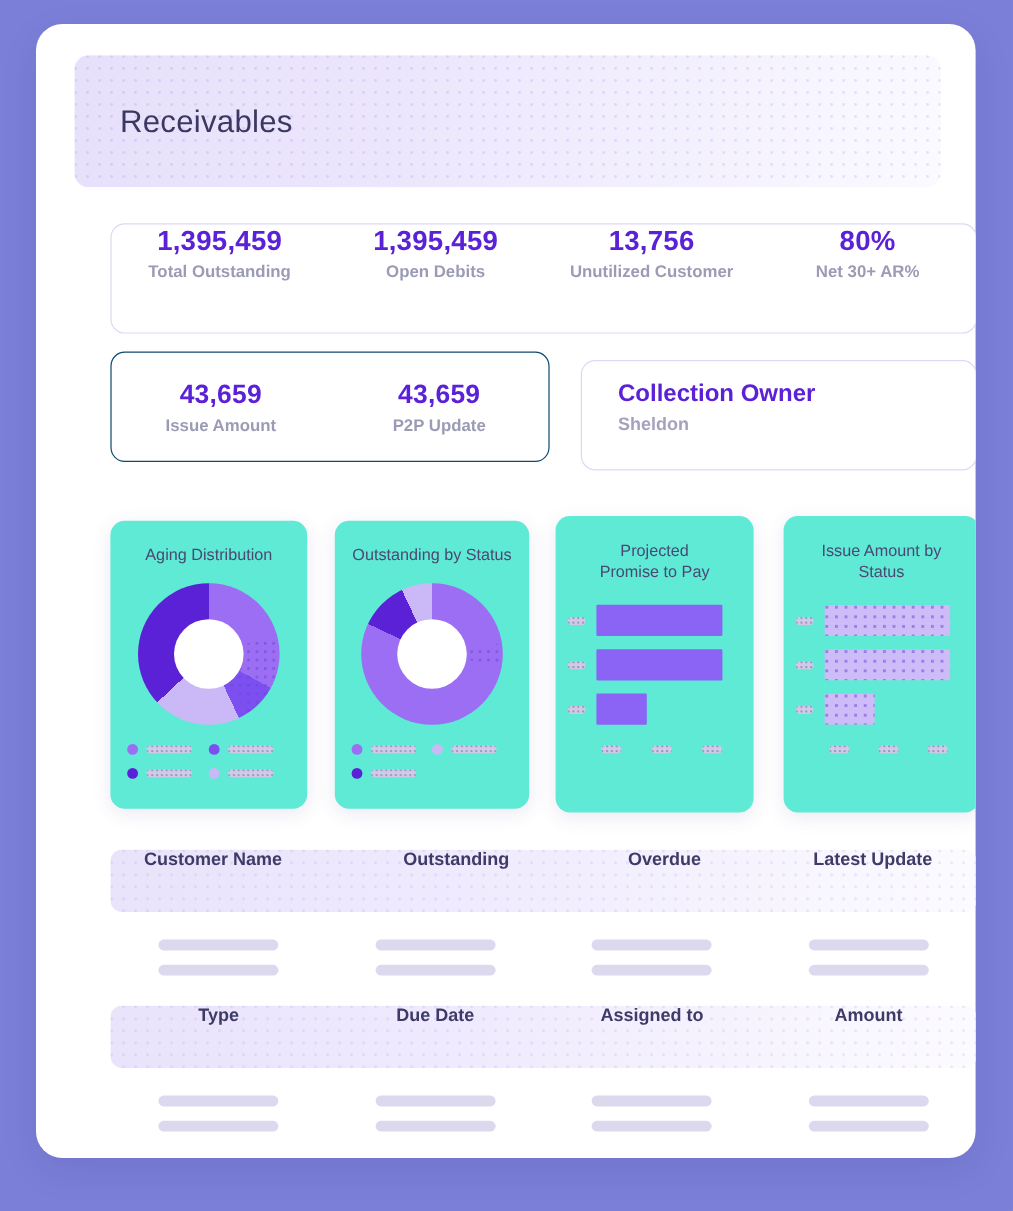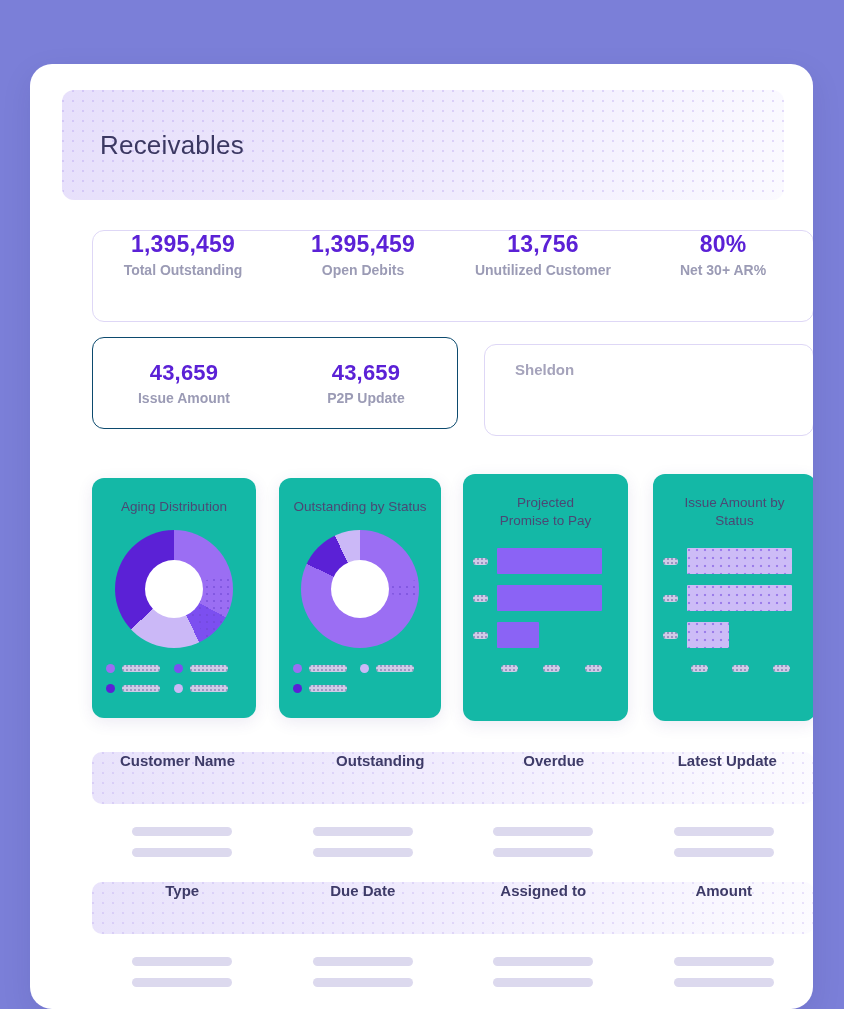--- a/index.html
+++ b/index.html
@@ -15,21 +15,20 @@
     background: #7b7fd8;
   }
   .app-card {
     position: absolute;
     left: 30px; top: 20px;
     width: 783px; height: 945px;
     background: #ffffff;
     border-radius: 22px;
     box-shadow: 0 10px 30px rgba(40, 30, 90, 0.10);
     overflow: hidden;
-    margin-top: 44px;
   }
 
   
   .banner {
     position: absolute;
     left: 32px; top: 26px;
     width: 722px; height: 110px;
     border-radius: 12px;
     background:
       radial-gradient(circle at 1px 1px, rgba(140,110,230,0.22) 1px, transparent 1.3px) 0 0/10px 10px,
@@ -92,21 +91,21 @@
     color: #5b21d6; margin-bottom: 5px;
   }
   .owner-name {
     font-size: 15px; font-weight: bold;
     color: #a5a3bb;
   }
 
   
   .chart-card {
     position: absolute;
-    background: #14b8a6;
+    background: #5eead4;
     border-radius: 12px;
     box-shadow: 0 4px 16px rgba(70, 50, 140, 0.10);
   }
   #chart-card-0 { left: 62px;  top: 414px; width: 164px; height: 240px; }
   #chart-card-1 { left: 249px; top: 414px; width: 162px; height: 240px; }
   #chart-card-2 { left: 433px; top: 410px; width: 165px; height: 247px; }
   #chart-card-3 { left: 623px; top: 410px; width: 163px; height: 247px; }
 
   .chart-title {
     text-align: center;
@@ -253,20 +252,21 @@
         <div class="kpi-value">43,659</div>
         <div class="kpi-label">Issue Amount</div>
       </div>
       <div class="kpi">
         <div class="kpi-value">43,659</div>
         <div class="kpi-label">P2P Update</div>
       </div>
     </div>
 
     <div class="owner-card">
+      <div class="owner-title">Collection Owner</div>
       <div class="owner-name">Sheldon</div>
     </div>
 
     <div class="chart-card" id="chart-card-0">
       <div class="chart-title">Aging Distribution</div>
       <div class="donut-wrap">
         <div class="donut" id="donut-0" style="background: conic-gradient(rgb(155, 110, 243) 0deg, rgb(155, 110, 243) 118.8deg, rgb(124, 79, 240) 118.8deg, rgb(124, 79, 240) 154.8deg, rgb(203, 184, 247) 154.8deg, rgb(203, 184, 247) 226.8deg, rgb(91, 33, 214) 226.8deg, rgb(91, 33, 214) 360deg);">
           <div class="dotseg"></div>
           <div class="hole"></div>
         </div>

